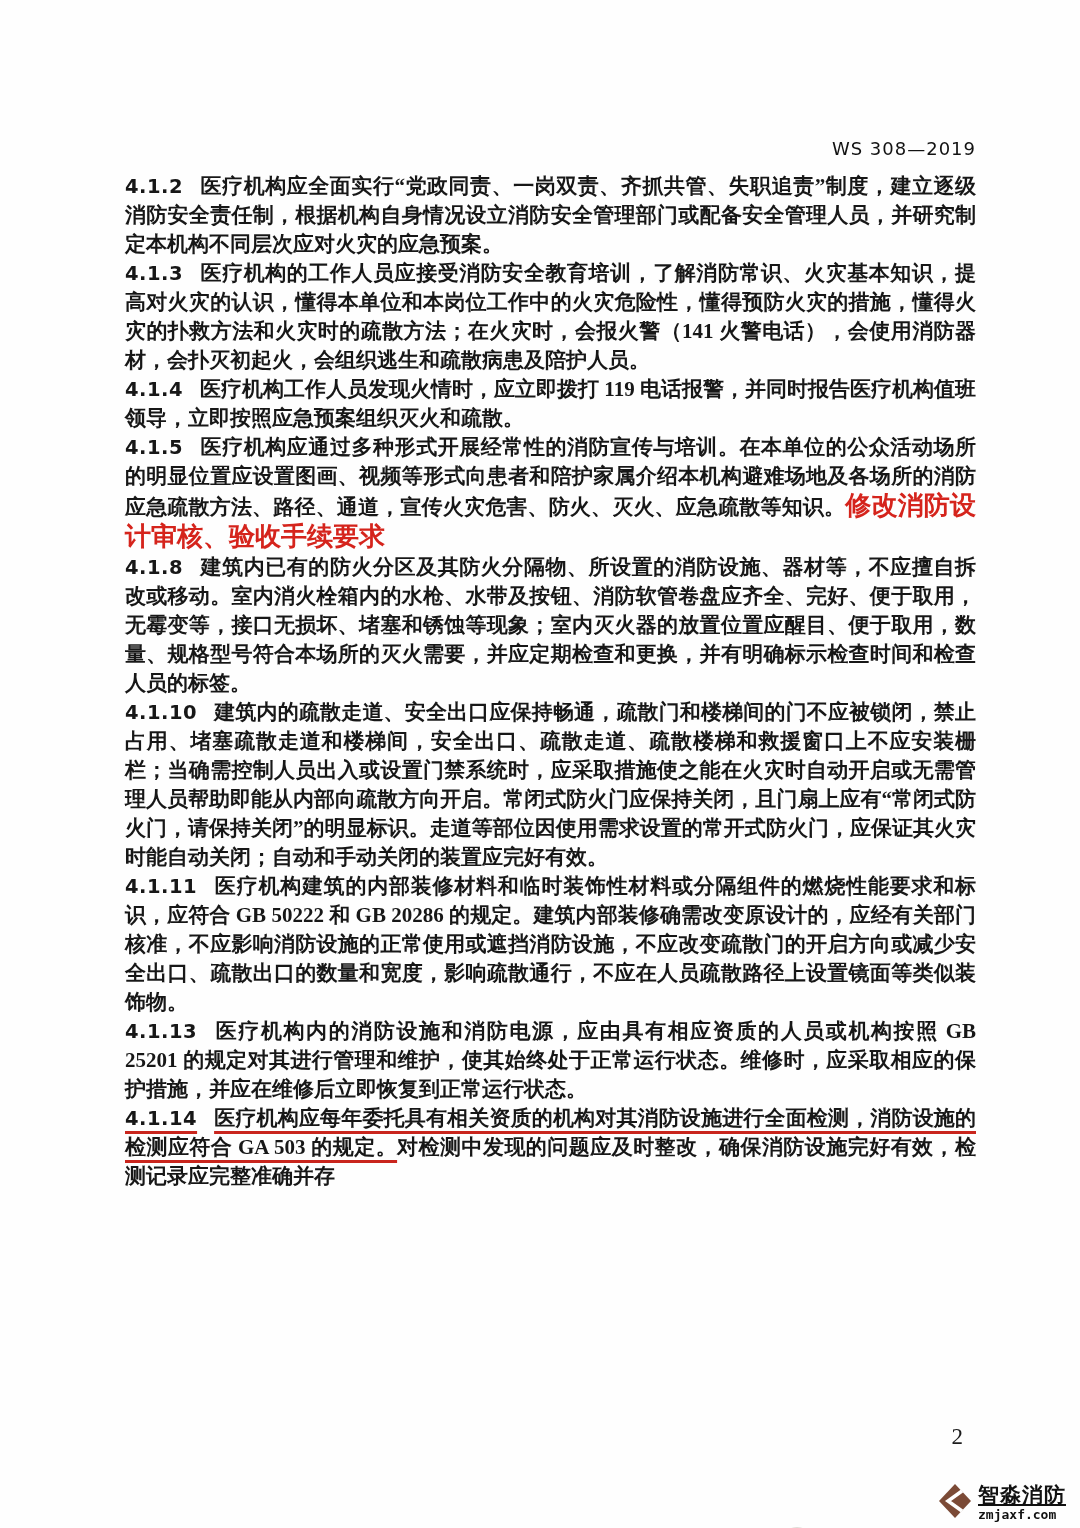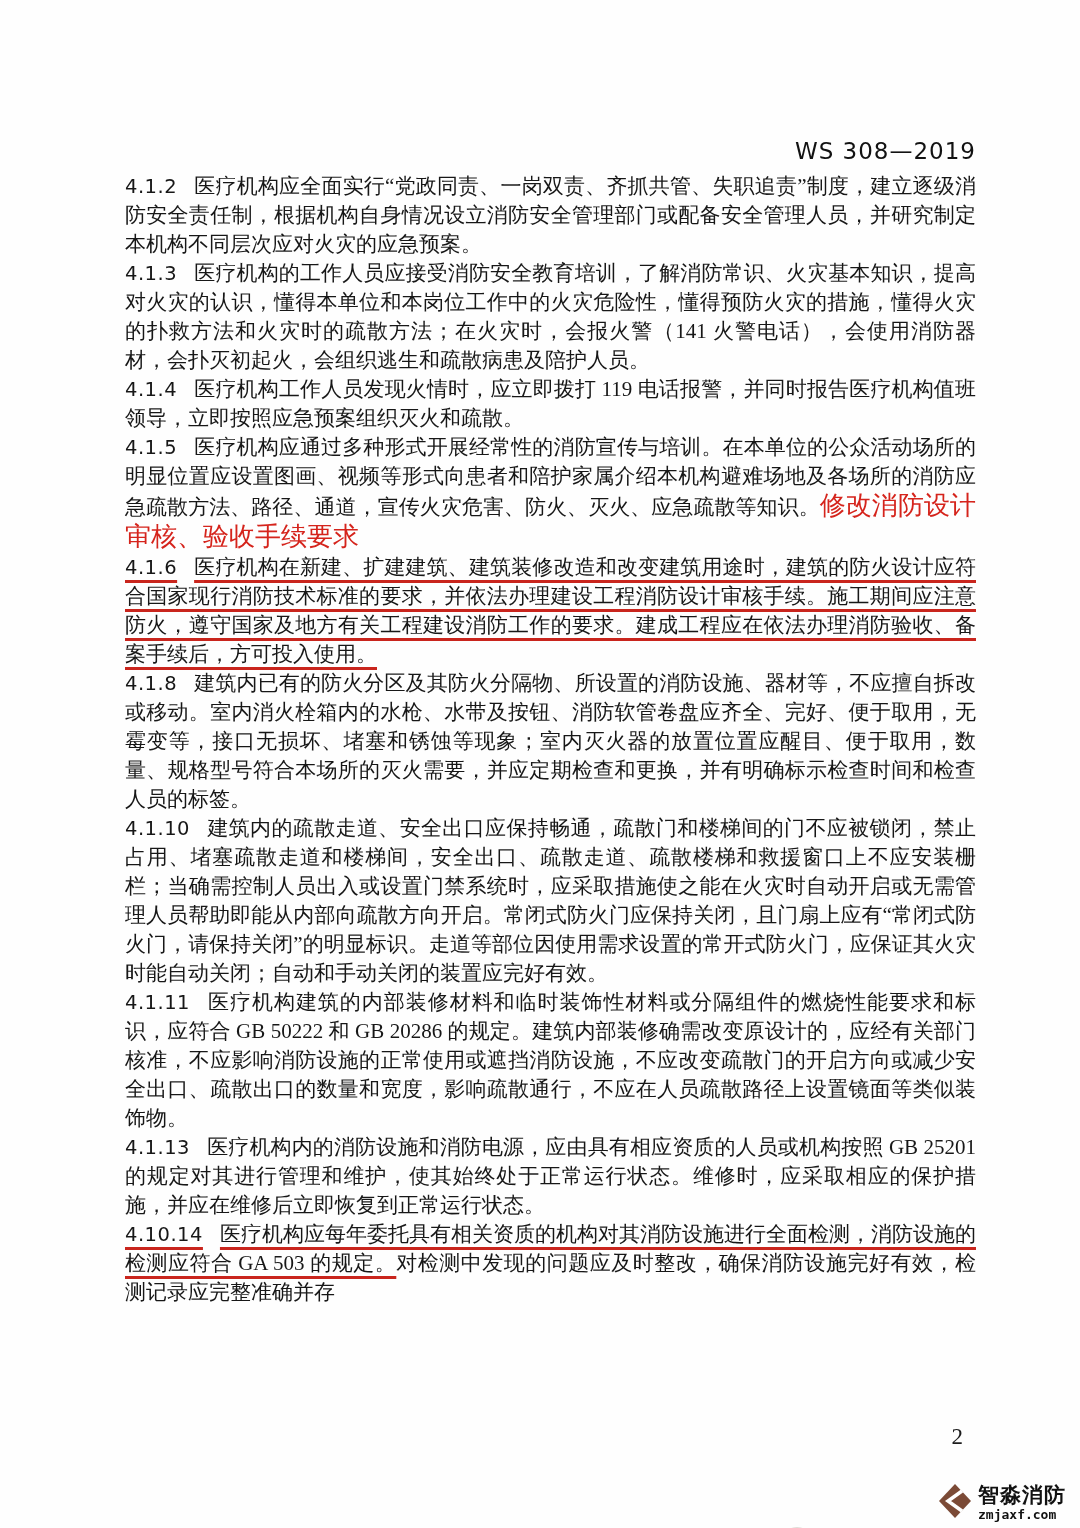--- a/index.html
+++ b/index.html
@@ -3,27 +3,27 @@
 <meta charset="utf-8">
 <style>
   html,body{margin:0;padding:0;background:#ffffff;}
   .page{
     position:relative;width:1080px;height:1528px;background:#fefefe;
     font-family:"Liberation Serif","DejaVu Serif",serif;color:#171717;overflow:hidden;
   }
   .doc-header{
     position:absolute;top:138px;left:0;right:104px;text-align:right;
     font-family:"DejaVu Sans","Liberation Sans",sans-serif;
-    font-size:23px;letter-spacing:1px;color:#121212;
+    font-size:18px;letter-spacing:1px;color:#121212;
   }
   .content{
     position:absolute;top:172px;left:125px;width:851px;
     font-size:21px;line-height:29px;text-align:justify;
   }
-  .para{margin:0;}
+  .para{margin:0;font-weight:bold;}
   .num{
     font-family:"DejaVu Sans","Liberation Sans",sans-serif;
     font-size:19.5px;margin-right:17px;letter-spacing:0.5px;
   }
   .seg{}
   .plain{}
   .ured{
     text-decoration:underline;
     text-decoration-color:#c9251d;
     text-decoration-thickness:2.5px;
@@ -44,45 +44,44 @@
     font-size:33px;letter-spacing:3px;white-space:nowrap;
     z-index:1;
   }
   .brand-logo{
     position:absolute;top:1482px;right:14px;
     display:flex;align-items:center;gap:5px;z-index:2;
   }
   .brand-text{display:flex;flex-direction:column;line-height:1;}
   .brand-name{
     font-family:"DejaVu Sans","Liberation Sans",sans-serif;
-    font-weight:bold;font-size:21px;color:#111;letter-spacing:1px;
+    font-weight:bold;font-size:21px;color:#111;letter-spacing:1px;text-decoration:underline;
   }
   .brand-site{
     font-family:"DejaVu Sans Mono","Liberation Mono",monospace;
     font-weight:bold;font-size:13px;color:#111;margin-top:2px;
   }
 </style>
 </head>
 <body>
 
 <div class="page">
 
   <div class="doc-header">WS 308—2019</div>
 
   <div class="content">
       <div class="para"><span class="num">4.1.2</span><span class="seg plain">医疗机构应全面实行“党政同责、一岗双责、齐抓共管、失职追责”制度，建立逐级消防安全责任制，根据机构自身情况设立消防安全管理部门或配备安全管理人员，并研究制定本机构不同层次应对火灾的应急预案。</span></div>
       <div class="para"><span class="num">4.1.3</span><span class="seg plain">医疗机构的工作人员应接受消防安全教育培训，了解消防常识、火灾基本知识，提高对火灾的认识，懂得本单位和本岗位工作中的火灾危险性，懂得预防火灾的措施，懂得火灾的扑救方法和火灾时的疏散方法；在火灾时，会报火警（141 火警电话），会使用消防器材，会扑灭初起火，会组织逃生和疏散病患及陪护人员。</span></div>
       <div class="para"><span class="num">4.1.4</span><span class="seg plain">医疗机构工作人员发现火情时，应立即拨打 119 电话报警，并同时报告医疗机构值班领导，立即按照应急预案组织灭火和疏散。</span></div>
       <div class="para"><span class="num">4.1.5</span><span class="seg plain">医疗机构应通过多种形式开展经常性的消防宣传与培训。在本单位的公众活动场所的明显位置应设置图画、视频等形式向患者和陪护家属介绍本机构避难场地及各场所的消防应急疏散方法、路径、通道，宣传火灾危害、防火、灭火、应急疏散等知识。</span><span class="seg rednote">修改消防设计审核、验收手续要求</span></div>
-      <div class="para"><span class="num ured">4.1.6</span><span class="seg ured">医疗机构在新建、扩建建筑、建筑装修改造和改变建筑用途时，建筑的防火设计应符合国家现行消防技术标准的要求，并依法办理建设工程消防设计审核手续。施工期间应注意防火，遵守国家及地方有关工程建设消防工作的要求。建成工程应在依法办理消防验收、备案手续后，方可投入使用。</span></div>
       <div class="para"><span class="num">4.1.8</span><span class="seg plain">建筑内已有的防火分区及其防火分隔物、所设置的消防设施、器材等，不应擅自拆改或移动。室内消火栓箱内的水枪、水带及按钮、消防软管卷盘应齐全、完好、便于取用，无霉变等，接口无损坏、堵塞和锈蚀等现象；室内灭火器的放置位置应醒目、便于取用，数量、规格型号符合本场所的灭火需要，并应定期检查和更换，并有明确标示检查时间和检查人员的标签。</span></div>
       <div class="para"><span class="num">4.1.10</span><span class="seg plain">建筑内的疏散走道、安全出口应保持畅通，疏散门和楼梯间的门不应被锁闭，禁止占用、堵塞疏散走道和楼梯间，安全出口、疏散走道、疏散楼梯和救援窗口上不应安装栅栏；当确需控制人员出入或设置门禁系统时，应采取措施使之能在火灾时自动开启或无需管理人员帮助即能从内部向疏散方向开启。常闭式防火门应保持关闭，且门扇上应有“常闭式防火门，请保持关闭”的明显标识。走道等部位因使用需求设置的常开式防火门，应保证其火灾时能自动关闭；自动和手动关闭的装置应完好有效。</span></div>
       <div class="para"><span class="num">4.1.11</span><span class="seg plain">医疗机构建筑的内部装修材料和临时装饰性材料或分隔组件的燃烧性能要求和标识，应符合 GB 50222 和 GB 20286 的规定。建筑内部装修确需改变原设计的，应经有关部门核准，不应影响消防设施的正常使用或遮挡消防设施，不应改变疏散门的开启方向或减少安全出口、疏散出口的数量和宽度，影响疏散通行，不应在人员疏散路径上设置镜面等类似装饰物。</span></div>
       <div class="para"><span class="num">4.1.13</span><span class="seg plain">医疗机构内的消防设施和消防电源，应由具有相应资质的人员或机构按照 GB 25201 的规定对其进行管理和维护，使其始终处于正常运行状态。维修时，应采取相应的保护措施，并应在维修后立即恢复到正常运行状态。</span></div>
-      <div class="para"><span class="num ured">4.10.14</span><span class="seg ured">医疗机构应每年委托具有相关资质的机构对其消防设施进行全面检测，消防设施的检测应符合 GA 503 的规定。</span><span class="seg plain">对检测中发现的问题应及时整改，确保消防设施完好有效，检测记录应完整准确并存</span></div>
+      <div class="para"><span class="num ured">4.1.14</span><span class="seg ured">医疗机构应每年委托具有相关资质的机构对其消防设施进行全面检测，消防设施的检测应符合 GA 503 的规定。</span><span class="seg plain">对检测中发现的问题应及时整改，确保消防设施完好有效，检测记录应完整准确并存</span></div>
     </div>
 
   <div class="page-number">2</div>
 
   <div class="watermark">
     <span>
       <svg width="58" height="50" viewBox="0 0 58 50">
         <g fill="none" stroke="#d6d2cc" stroke-width="2.5">
           <ellipse cx="21" cy="19" rx="17" ry="14.5"></ellipse>
           <path d="M12 31 L7 41 L19 34"></path>

